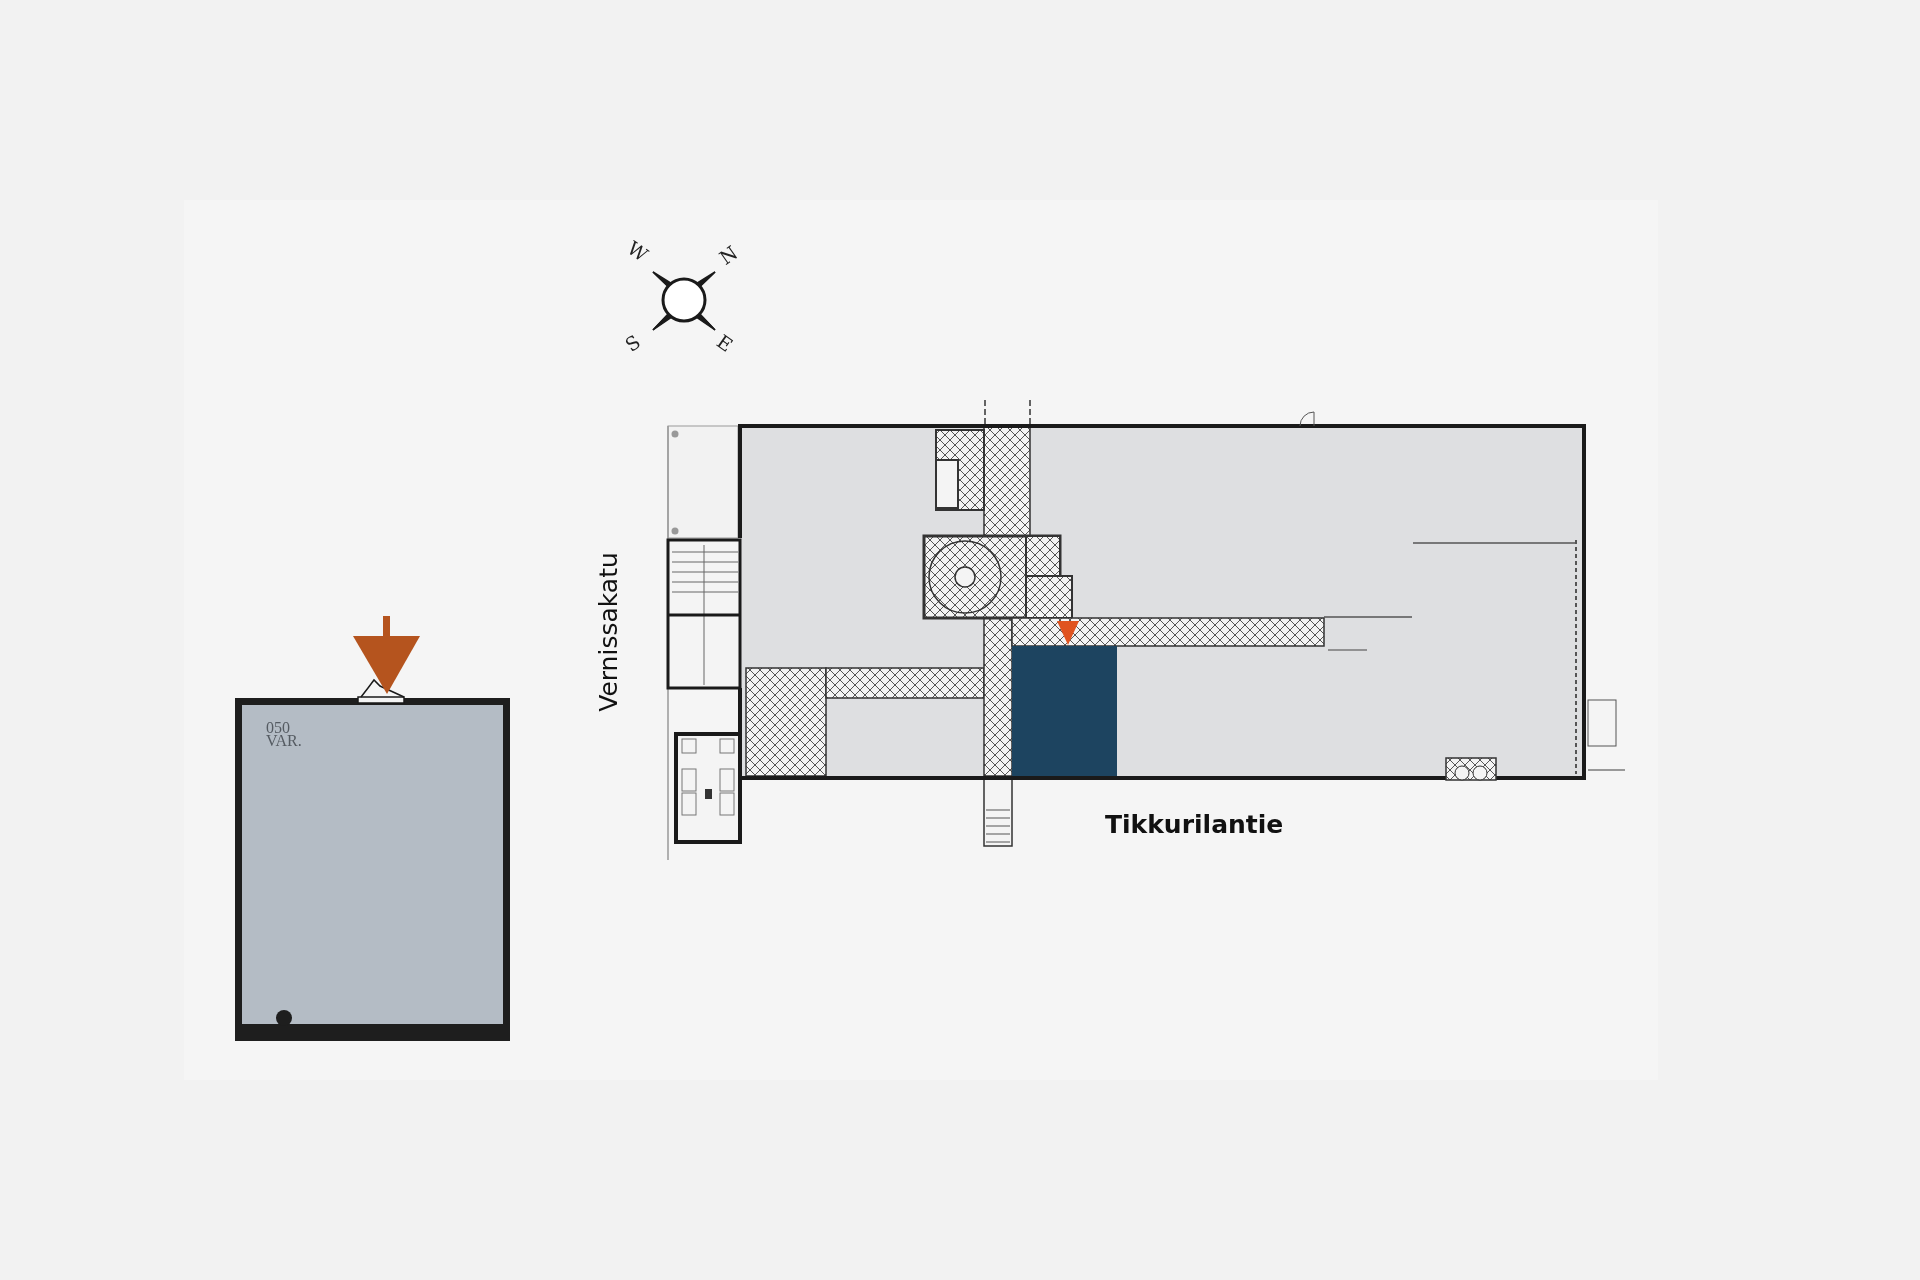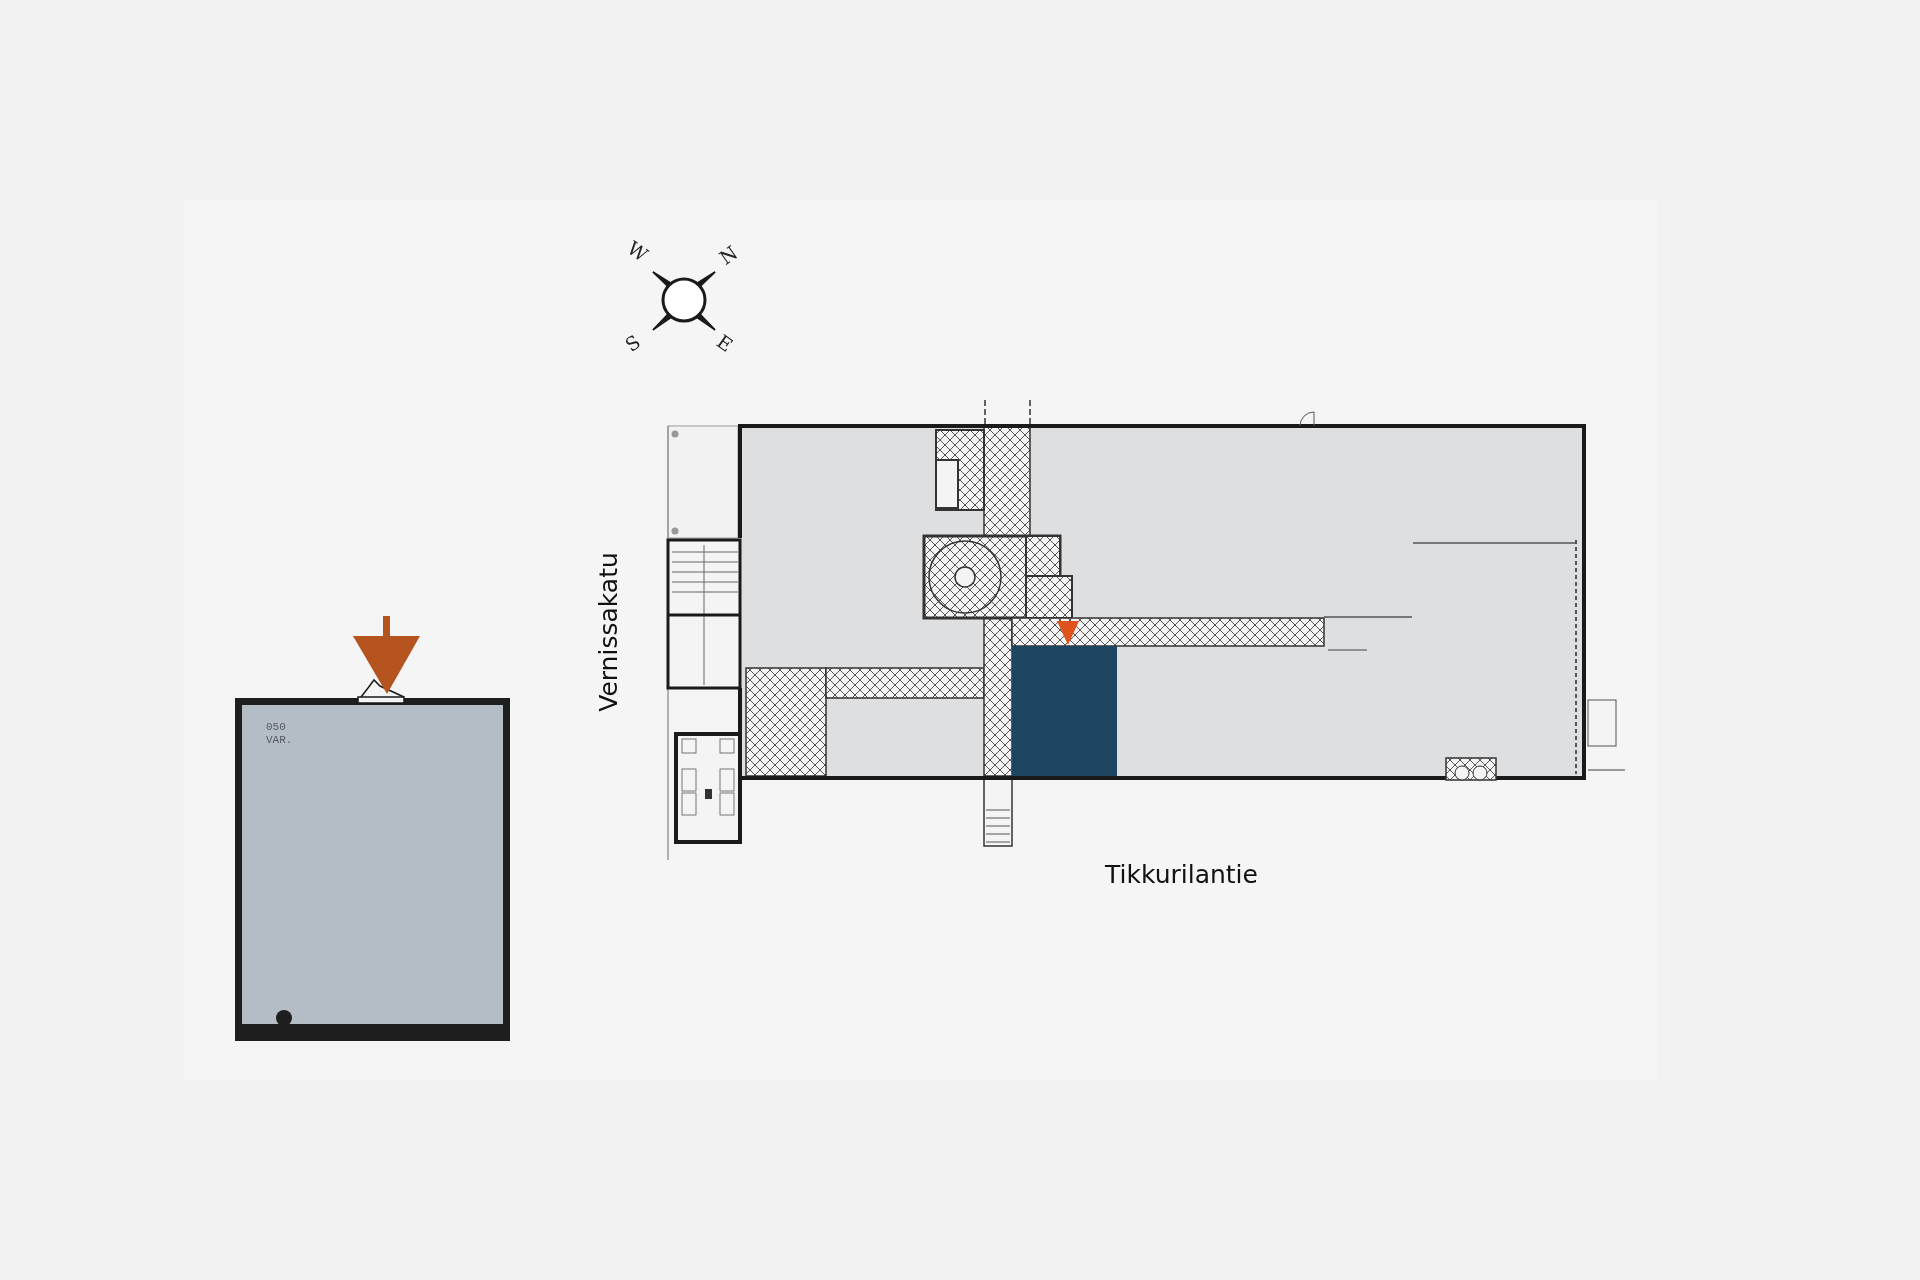--- a/index.html
+++ b/index.html
@@ -22,38 +22,38 @@
     font-family: "DejaVu Sans", sans-serif;
     color: #111;
     font-size: 25px;
     white-space: nowrap;
   }
   .street-vert {
     left: 608px; top: 632px;
     transform: translate(-50%, -50%) rotate(-90deg);
   }
   .street-horz {
-    left: 1105px; top: 860px;
+    left: 1105px; top: 810px; font-weight: bold;
   }
   .unit-box {
     position: absolute;
     left: 235px; top: 698px;
     width: 275px; height: 343px;
     box-sizing: border-box;
     border: 7px solid #1e1e1e;
     border-bottom-width: 17px;
     background: #b4bcc5;
   }
   .unit-label {
     position: absolute;
     left: 24px; top: 16px;
-    font-size: 11px;
+    font-size: 16px;
     line-height: 13px;
     color: #555b62;
-    font-family: Liberation Mono, monospace;
+    font-family: Liberation Serif, serif;
   }
   .unit-dot {
     position: absolute;
     left: 34px; top: 305px;
     width: 16px; height: 16px;
     border-radius: 50%;
     background: #1e1e1e;
   }
   .compass-letter {
     position: absolute;

